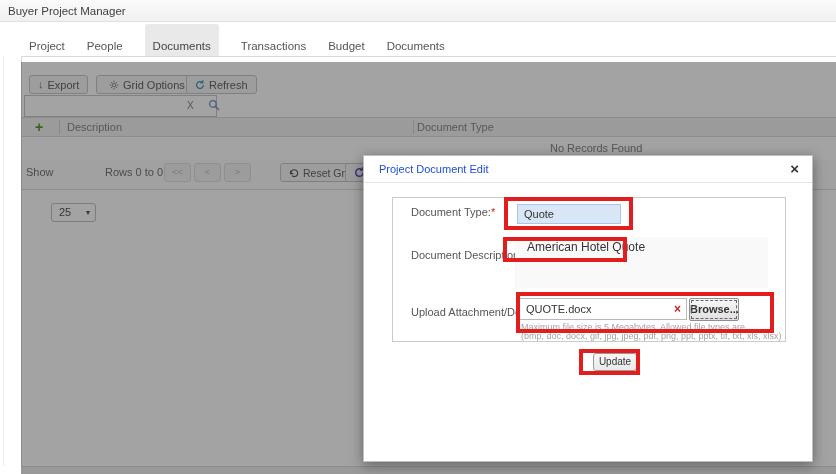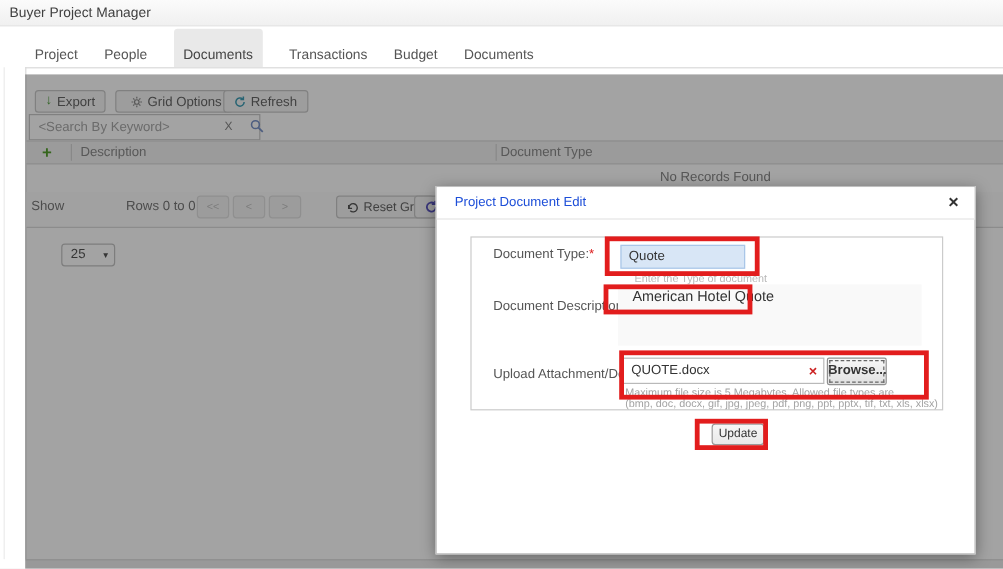--- a/index.html
+++ b/index.html
@@ -158,21 +158,20 @@
     <span>
       <svg width="10" height="10" viewBox="0 0 16 16">
         <path d="M13.5 8a5.5 5.5 0 1 1-1.8-4" fill="none" stroke="#3f9db5" stroke-width="2"></path>
         <path d="M12.5 0.5v4h-4" fill="none" stroke="#3f9db5" stroke-width="2"></path>
       </svg>
     </span>
     <span>Refresh</span>
   </div>
 
   <div class="searchbox">
-    <span class="ph">&lt;Search By Keyword&gt;</span>
     <span class="clr">X</span>
     <span class="mag">
       <svg width="13" height="13" viewBox="0 0 16 16">
         <circle cx="6" cy="6" r="4" fill="none" stroke="#7a93c9" stroke-width="1.6"></circle>
         <line x1="9" y1="9" x2="13.5" y2="13.5" stroke="#7a93c9" stroke-width="1.8"></line>
       </svg>
     </span>
   </div>
 
   <div class="grid-header">
@@ -224,21 +223,20 @@
       <span class="modal-title">Project Document Edit</span>
       <span class="modal-close">×</span>
     </div>
 
     <div class="fieldset"></div>
 
     <div class="flabel" style="left:47px; top:50px;">
       <span>Document Type:</span><span class="req">*</span>
     </div>
     <div class="type-input">Quote</div>
-    <div class="type-hint">Enter the Type of document</div>
 
     <div class="flabel" style="left:47px; top:93px;">Document Description:</div>
     <div class="desc-area">
       <div class="v">American Hotel Quote</div>
     </div>
 
     <div class="flabel" style="left:47px; top:150px;">Upload Attachment/Document:</div>
     <div class="up-input">
       <span class="v">QUOTE.docx</span>
       <span class="x">×</span>

